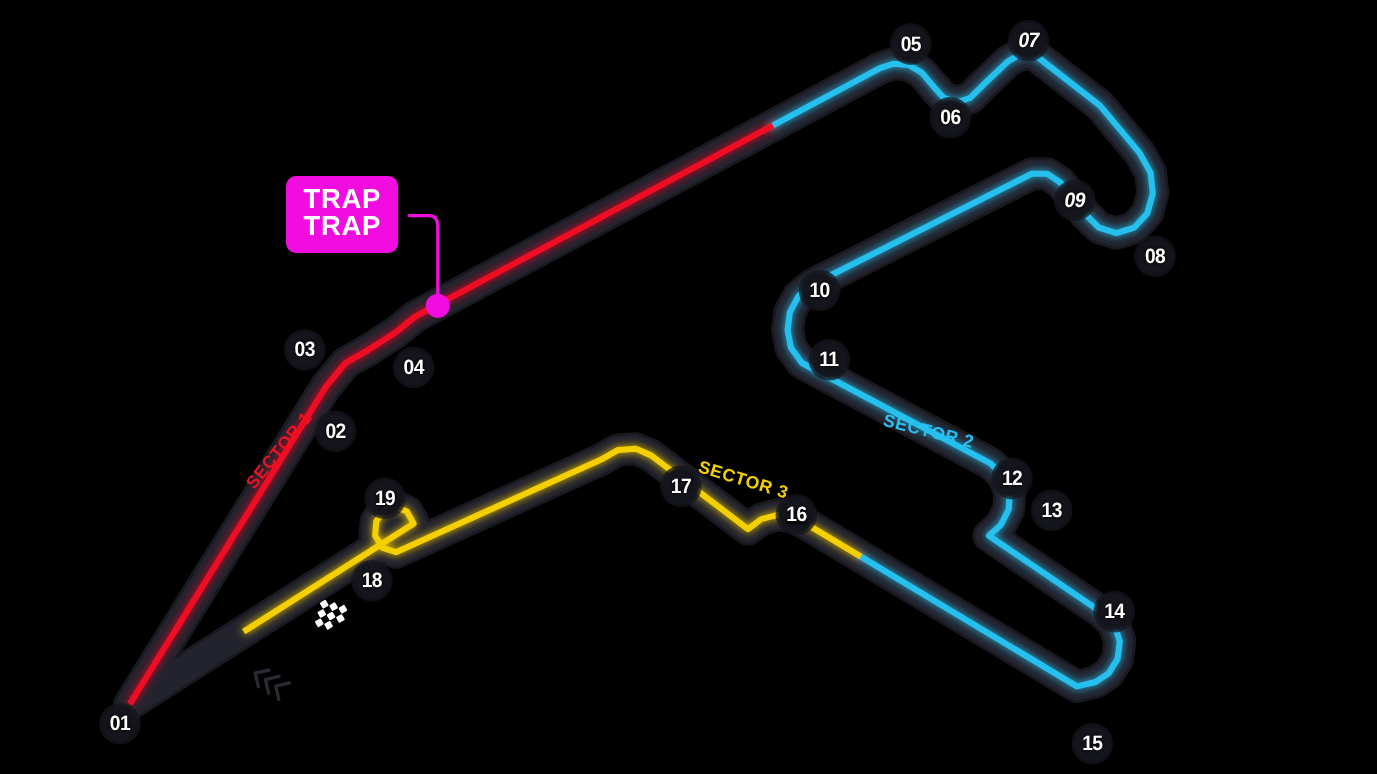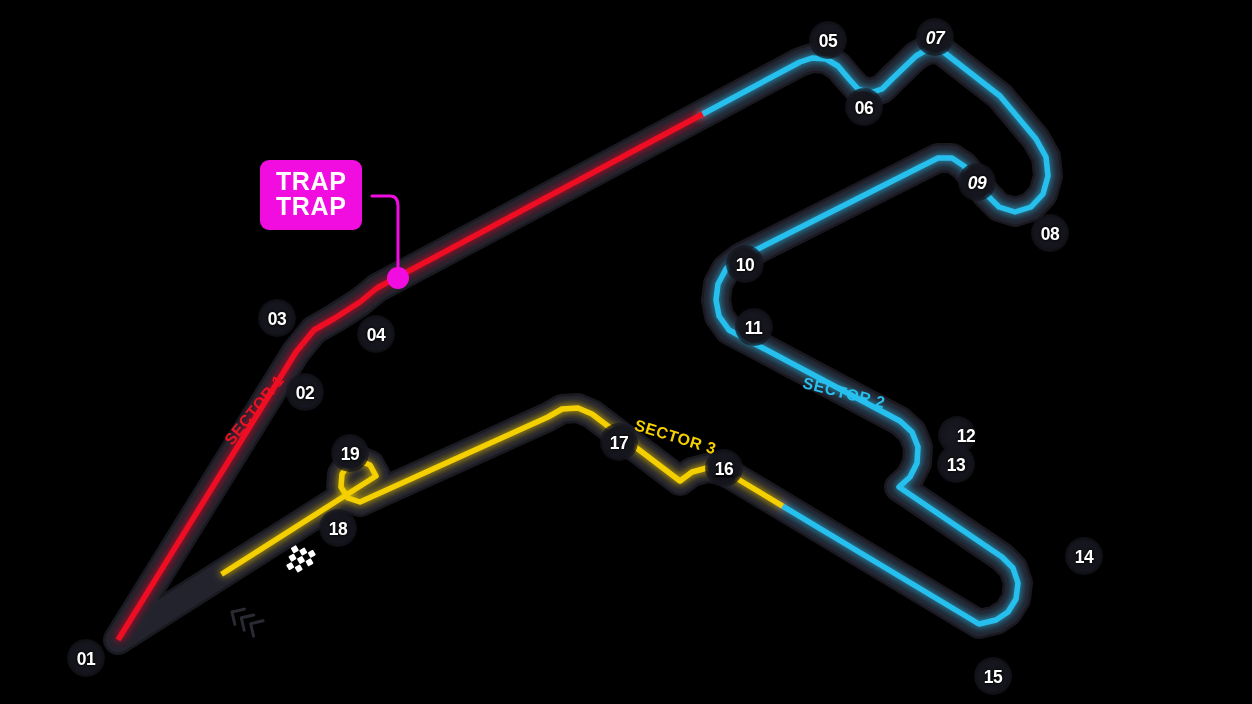--- a/index.html
+++ b/index.html
@@ -90,21 +90,21 @@
     <span class="l">TRAP</span>
   </div>
 
   <div id="seclabels">
       <div class="seclabel" style="left: 228px; top: 443px; color: rgb(238, 17, 34); transform: translate(0px, -50%) rotate(-51deg);">SECTOR 1</div>
       <div class="seclabel" style="left: 803px; top: 383px; color: rgb(40, 192, 239); transform: translate(0px, -50%) rotate(14deg);">SECTOR 2</div>
       <div class="seclabel" style="left: 635px; top: 425px; color: rgb(245, 208, 0); transform: translate(0px, -50%) rotate(17deg);">SECTOR 3</div>
     </div>
 
   <div id="markers">
-      <div class="marker" style="left: 86px; top: 658px;">
+      <div class="marker" style="left: 109px; top: 658px;">
         <span>01</span>
       </div>
       <div class="marker" style="left: 305px; top: 392px;">
         <span>02</span>
       </div>
       <div class="marker" style="left: 277px; top: 318px;">
         <span>03</span>
       </div>
       <div class="marker" style="left: 376px; top: 334px;">
         <span>04</span>
@@ -123,27 +123,27 @@
       </div>
       <div class="marker" style="left: 977px; top: 182px; font-style: italic;">
         <span>09</span>
       </div>
       <div class="marker" style="left: 745px; top: 264px;">
         <span>10</span>
       </div>
       <div class="marker" style="left: 754px; top: 327px; text-align: center;">
         <span>11</span>
       </div>
-      <div class="marker" style="left: 957px; top: 435px; justify-content: flex-end;">
+      <div class="marker" style="left: 920px; top: 435px;">
         <span>12</span>
       </div>
       <div class="marker" style="left: 956px; top: 464px;">
         <span>13</span>
       </div>
-      <div class="marker" style="left: 1084px; top: 556px;">
+      <div class="marker" style="left: 1013px; top: 556px;">
         <span>14</span>
       </div>
       <div class="marker" style="left: 993px; top: 676px;">
         <span>15</span>
       </div>
       <div class="marker" style="left: 724px; top: 468px; text-decoration: underline;">
         <span>16</span>
       </div>
       <div class="marker" style="left: 619px; top: 442px;">
         <span>17</span>

